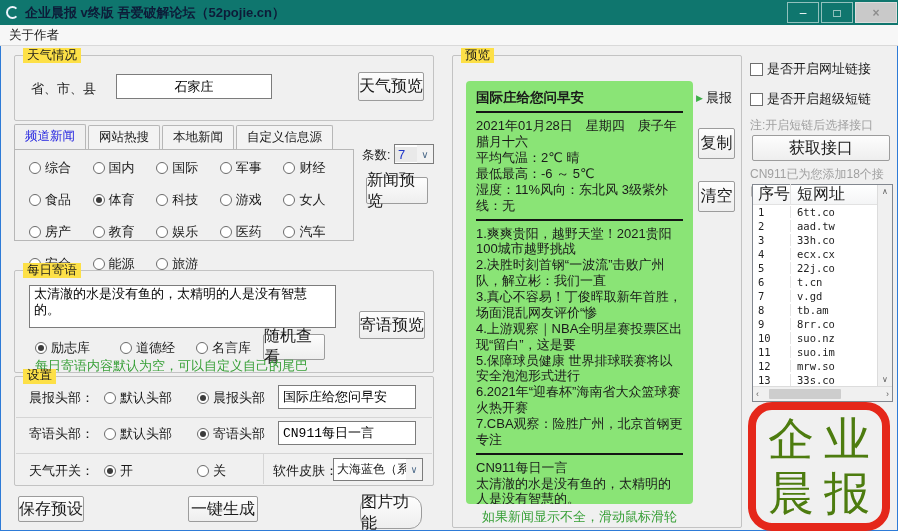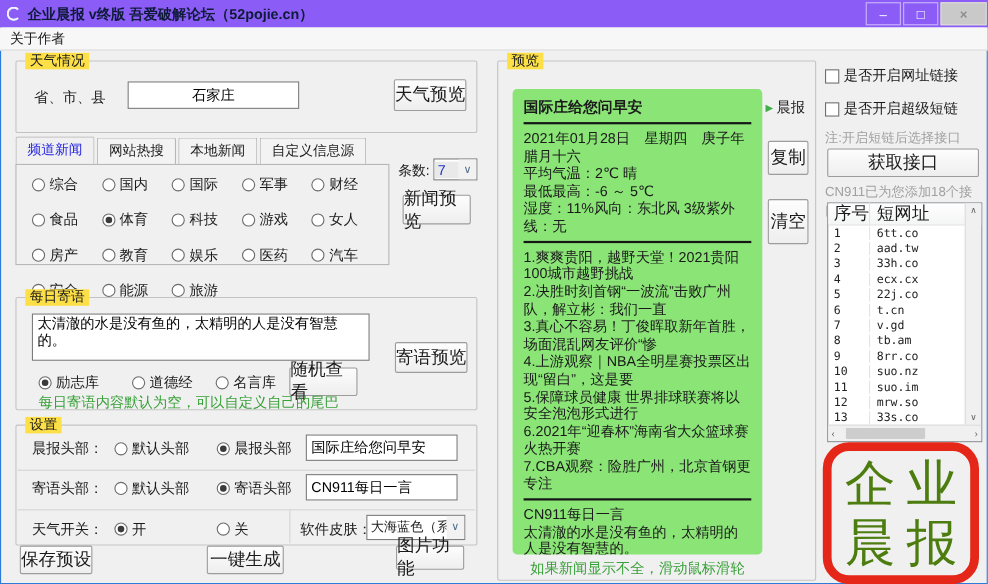--- a/index.html
+++ b/index.html
@@ -6,21 +6,21 @@
   html,body { width: 898px; height: 531px; }
   body {
     font-family: "Liberation Sans", "DejaVu Sans", sans-serif;
     font-size: 13px; color: #1a1a1a; background: #f0f0f0;
     position: relative; overflow: hidden;
     box-shadow: inset 0 0 0 1px #2e7bd7;
   }
   .abs { position: absolute; }
 
   
-  .titlebar { height: 25px; background: #8b5cf6; display: flex; align-items: center; padding-left: 6px; }
+  .titlebar { height: 25px; background: #0f766e; display: flex; align-items: center; padding-left: 6px; }
   .app-icon { width: 13px; height: 13px; border: 2px solid #eef4fd; border-radius: 50%; border-right-color: transparent; margin-right: 6px; flex: 0 0 auto; }
   .title-text { font-weight: bold; color: #0d1b38; font-size: 13px; }
   .win-controls { margin-left: auto; display: flex; height: 25px; align-items: stretch; }
   .win-btn { width: 32px; display: flex; align-items: center; justify-content: center; font-size: 12px; color: #ffffff; border: 1px solid rgba(255,255,255,.55); margin: 2px 1px; }
   .win-btn.close { width: 42px; background: #c9c9c9; border-color: #dddddd; color: #8d8d8d; font-weight: bold; }
 
   
   .menubar { height: 21px; background: #f7f7f7; border-bottom: 1px solid #d9d9d9; display: flex; align-items: center; }
   .menu-item { padding: 2px 9px; font-size: 12.5px; }
 
@@ -209,21 +209,21 @@
         <span>道德经</span>
       </label>
     <label class="opt abs" style="left:181px;top:68px;">
         <span class="radio"></span>
         <span>名言库</span>
       </label>
     <div class="btn" style="left:248px;top:63px;width:62px;height:26px;">随机查看</div>
     <span class="abs hint-green" style="left:20px;top:86px;">每日寄语内容默认为空，可以自定义自己的尾巴</span>
   </div>
 
-  <div class="groupbox" style="left:14px;top:340px;width:420px;height:110px;">
+  <div class="groupbox" style="left:14px;top:330px;width:420px;height:110px;font-family:Liberation Mono, monospace;">
     <span class="glabel">设置</span>
 
     <span class="abs" style="left:14px;top:12px;">晨报头部：</span>
     <label class="opt abs" style="left:89px;top:12px;">
         <span class="radio"></span>
         <span>默认头部</span>
       </label>
     <label class="opt abs" style="left:182px;top:12px;">
         <span class="radio checked"></span>
         <span>晨报头部</span>
@@ -257,21 +257,21 @@
       </label>
     <span class="abs" style="left:258px;top:85px;">软件皮肤：</span>
     <div class="selectbox" style="left:318px;top:81px;width:90px;height:23px;">
       <span class="val" style="font-size:12px;">大海蓝色（系统</span>
       <span class="arrow">∨</span>
     </div>
   </div>
 
   <div class="btn" style="left:18px;top:450px;width:66px;height:26px;">保存预设</div>
   <div class="btn" style="left:188px;top:450px;width:70px;height:26px;">一键生成</div>
-  <div class="btn" style="left:360px;top:450px;width:62px;height:22px;">图片功能</div>
+  <div class="btn" style="left:360px;top:450px;width:62px;height:33px;border-radius:12px;">图片功能</div>
 
   <div class="groupbox" style="left:452px;top:9px;width:290px;height:473px;">
     <span class="glabel">预览</span>
 
     <div class="gbox">
       <div class="g-header">国际庄给您问早安</div>
       <div class="g-hr"></div>
       <div class="g-line">2021年01月28日　星期四　庚子年腊月十六</div>
       <div class="g-line">平均气温：2℃ 晴</div>
       <div class="g-line">最低最高：-6 ～ 5℃</div>
@@ -287,21 +287,21 @@
       <div class="g-hr"></div>
       <div class="g-line">CN911每日一言</div>
       <div class="g-line">太清澈的水是没有鱼的，太精明的人是没有智慧的。</div>
     </div>
 
     <div class="side-tab" style="left:243px;top:33px;">
       <span class="play-icon">▶</span>
       <span>晨报</span>
     </div>
     <div class="btn" style="left:245px;top:72px;width:37px;height:31px;">复制</div>
-    <div class="btn" style="left:245px;top:125px;width:37px;height:41px;">清空</div>
+    <div class="btn" style="left:245px;top:125px;width:37px;height:31px;">清空</div>
 
     <div class="abs hint-green" style="left:13px;top:452px;width:227px;text-align:center;font-size:13px;">如果新闻显示不全，滑动鼠标滑轮</div>
   </div>
 
   <div class="abs" style="left:748px;top:8px;width:147px;height:477px;">
     <label class="opt abs" style="left:2px;top:6px;">
         <span class="cbox"></span>
         <span>是否开启网址链接</span>
       </label>
     <label class="opt abs" style="left:2px;top:36px;">

